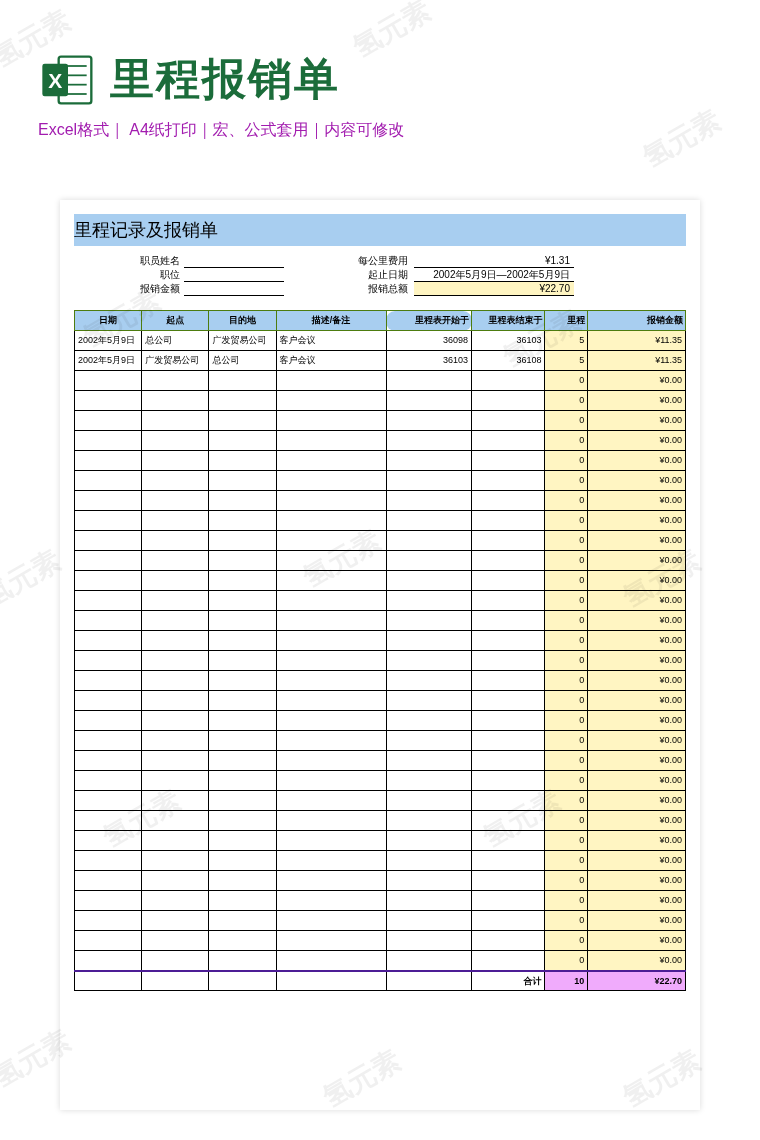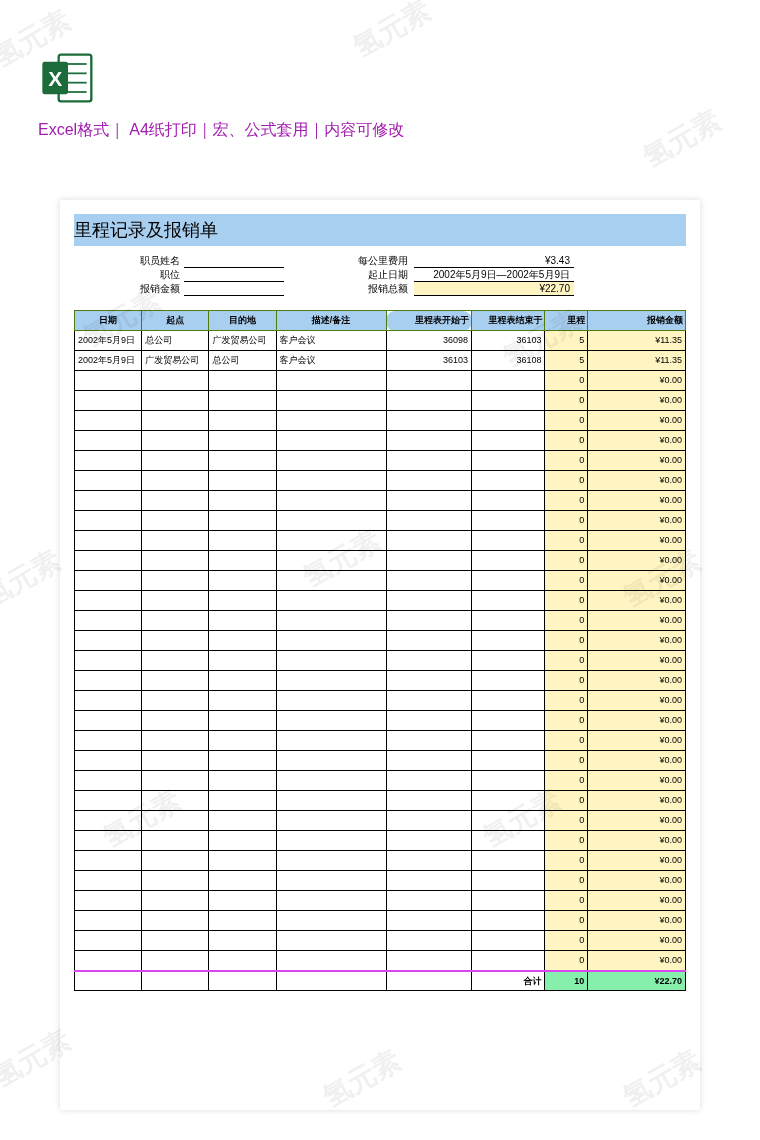--- a/index.html
+++ b/index.html
@@ -34,22 +34,22 @@
   .sheet-table td:first-child { border-left: 1px solid #000; }
   .col-date { width: 11%; }
   .col-start { width: 11%; margin-left: 9px; }
   .col-dest { width: 11%; }
   .col-note { width: 18%; }
   .col-odostart { width: 14%; text-align: right; border-radius: 9px; }
   .col-odoend { width: 12%; text-align: right; }
   .col-miles { width: 7%; text-align: right; background: #fff5c2; }
   .col-amt { width: 16%; text-align: right; background: #fff5c2; }
   .sheet-table th.col-miles, .sheet-table th.col-amt { background:#a8cef0; }
-  .total-row td { font-weight: 600; background: #fff; border-top: 2px solid #d946ef; }
-  .total-row .col-miles, .total-row .col-amt { background: #86efac; }
+  .total-row td { font-weight: 600; background: #fff; border-top: 2px solid #4c1d95; }
+  .total-row .col-miles, .total-row .col-amt { background: #f0abfc; }
 </style>
 </head>
 <body>
 
 <div class="watermark-layer">
   <span class="wm" style="top:20px;left:-10px">氢元素</span>
   <span class="wm" style="top:10px;left:350px">氢元素</span>
   <span class="wm" style="top:120px;left:640px">氢元素</span>
   <span class="wm" style="top:300px;left:80px">氢元素</span>
   <span class="wm" style="top:320px;left:500px">氢元素</span>
@@ -68,32 +68,33 @@
     <svg viewBox="0 0 48 48">
       <rect x="16" y="4" width="28" height="40" rx="2" fill="#fff" stroke="#1b6c3a" stroke-width="2"></rect>
       <line x1="20" y1="12" x2="40" y2="12" stroke="#1b6c3a" stroke-width="1.5"></line>
       <line x1="20" y1="20" x2="40" y2="20" stroke="#1b6c3a" stroke-width="1.5"></line>
       <line x1="20" y1="28" x2="40" y2="28" stroke="#1b6c3a" stroke-width="1.5"></line>
       <line x1="20" y1="36" x2="40" y2="36" stroke="#1b6c3a" stroke-width="1.5"></line>
       <rect x="2" y="10" width="22" height="28" rx="2" fill="#1b6c3a"></rect>
       <text x="13" y="31" text-anchor="middle" fill="#fff" font-size="18" font-weight="bold" font-family="Arial">X</text>
     </svg>
   </div>
+  <div class="title-main">里程报销单</div>
 </div>
 <div class="subtitle">Excel格式｜ A4纸打印｜宏、公式套用｜内容可修改</div>
 
 <div class="sheet-wrap">
   <div class="sheet-title">里程记录及报销单</div>
 
   <div class="info-block">
     <div class="info-row">
       <div class="info-label-l">职员姓名</div>
       <div class="info-field-l"></div>
       <div class="info-label-r">每公里费用</div>
-      <div class="info-field-r">¥3.43</div>
+      <div class="info-field-r">¥1.31</div>
     </div>
     <div class="info-row">
       <div class="info-label-l">职位</div>
       <div class="info-field-l"></div>
       <div class="info-label-r">起止日期</div>
       <div class="info-field-r">2002年5月9日—2002年5月9日</div>
     </div>
     <div class="info-row">
       <div class="info-label-l">报销金额</div>
       <div class="info-field-l"></div>

